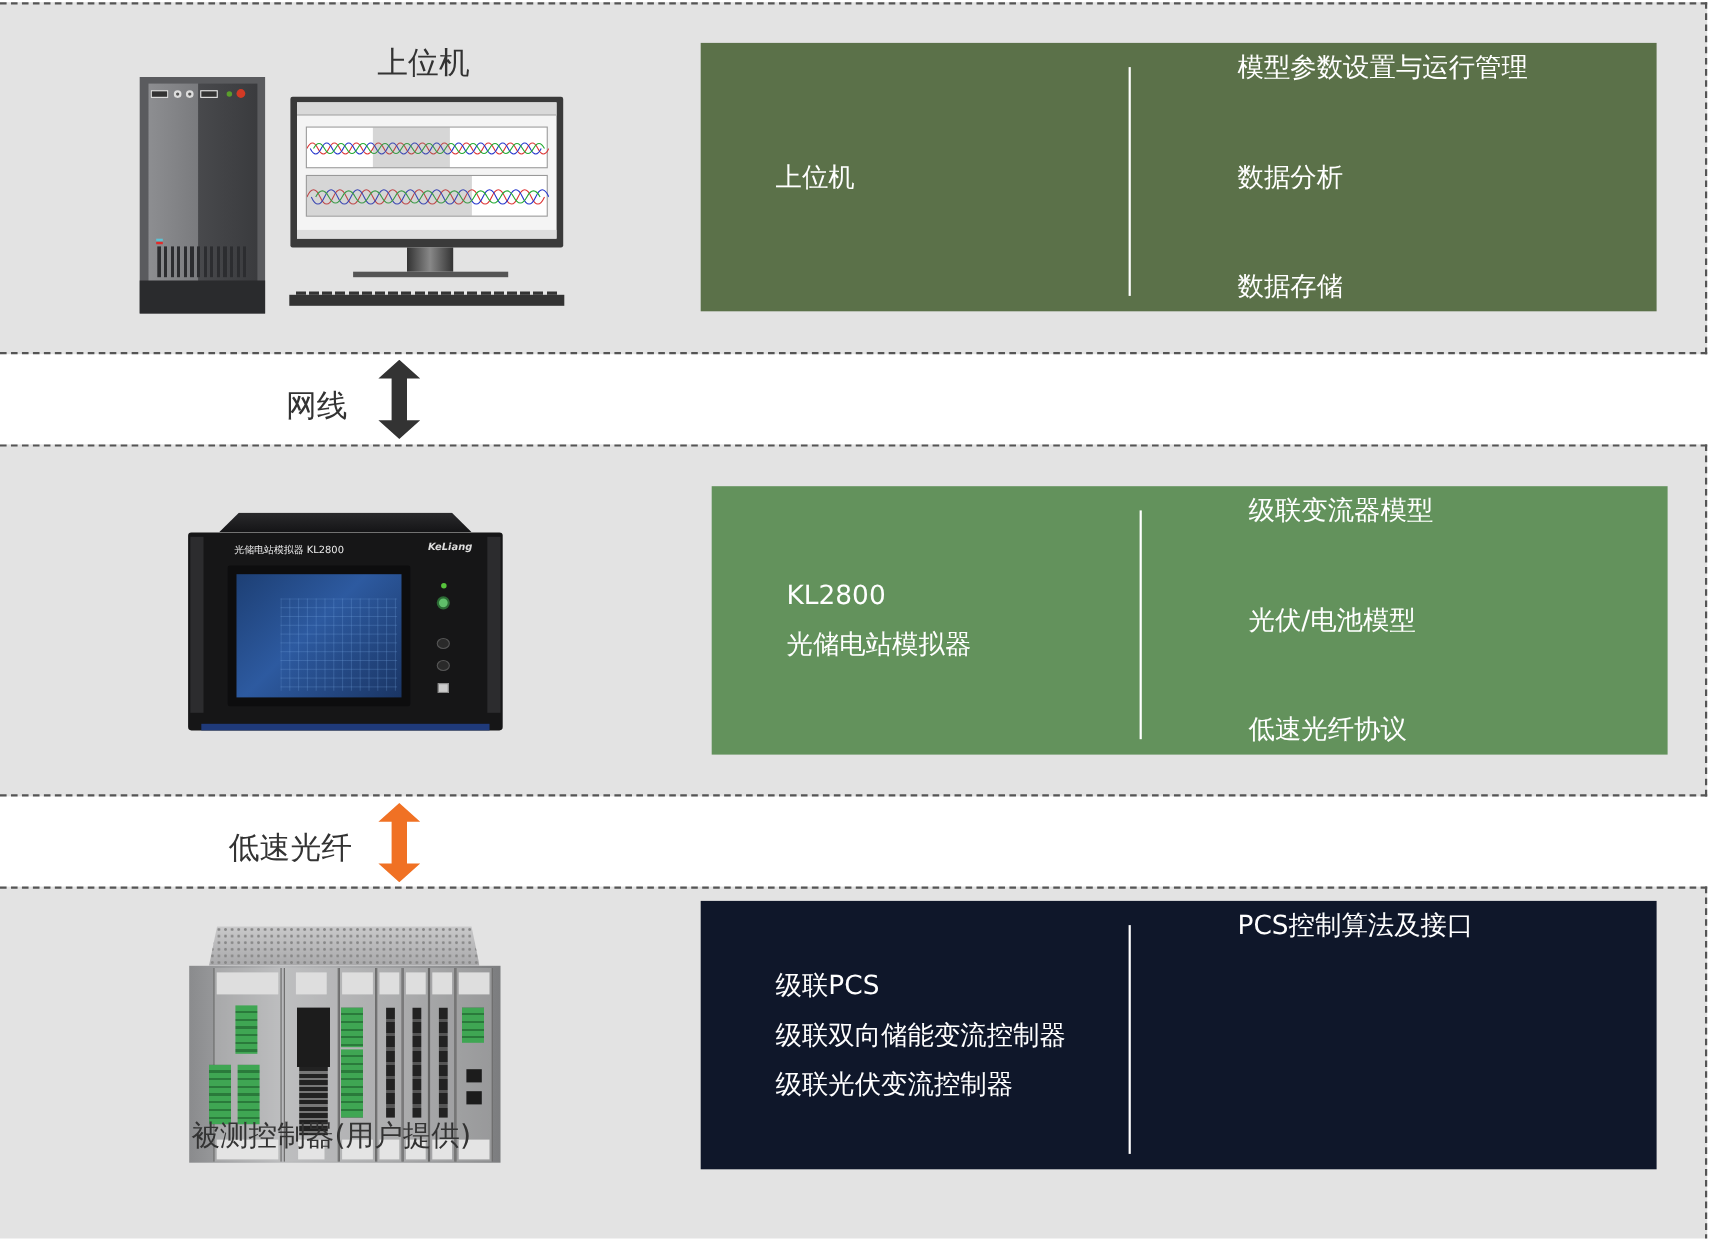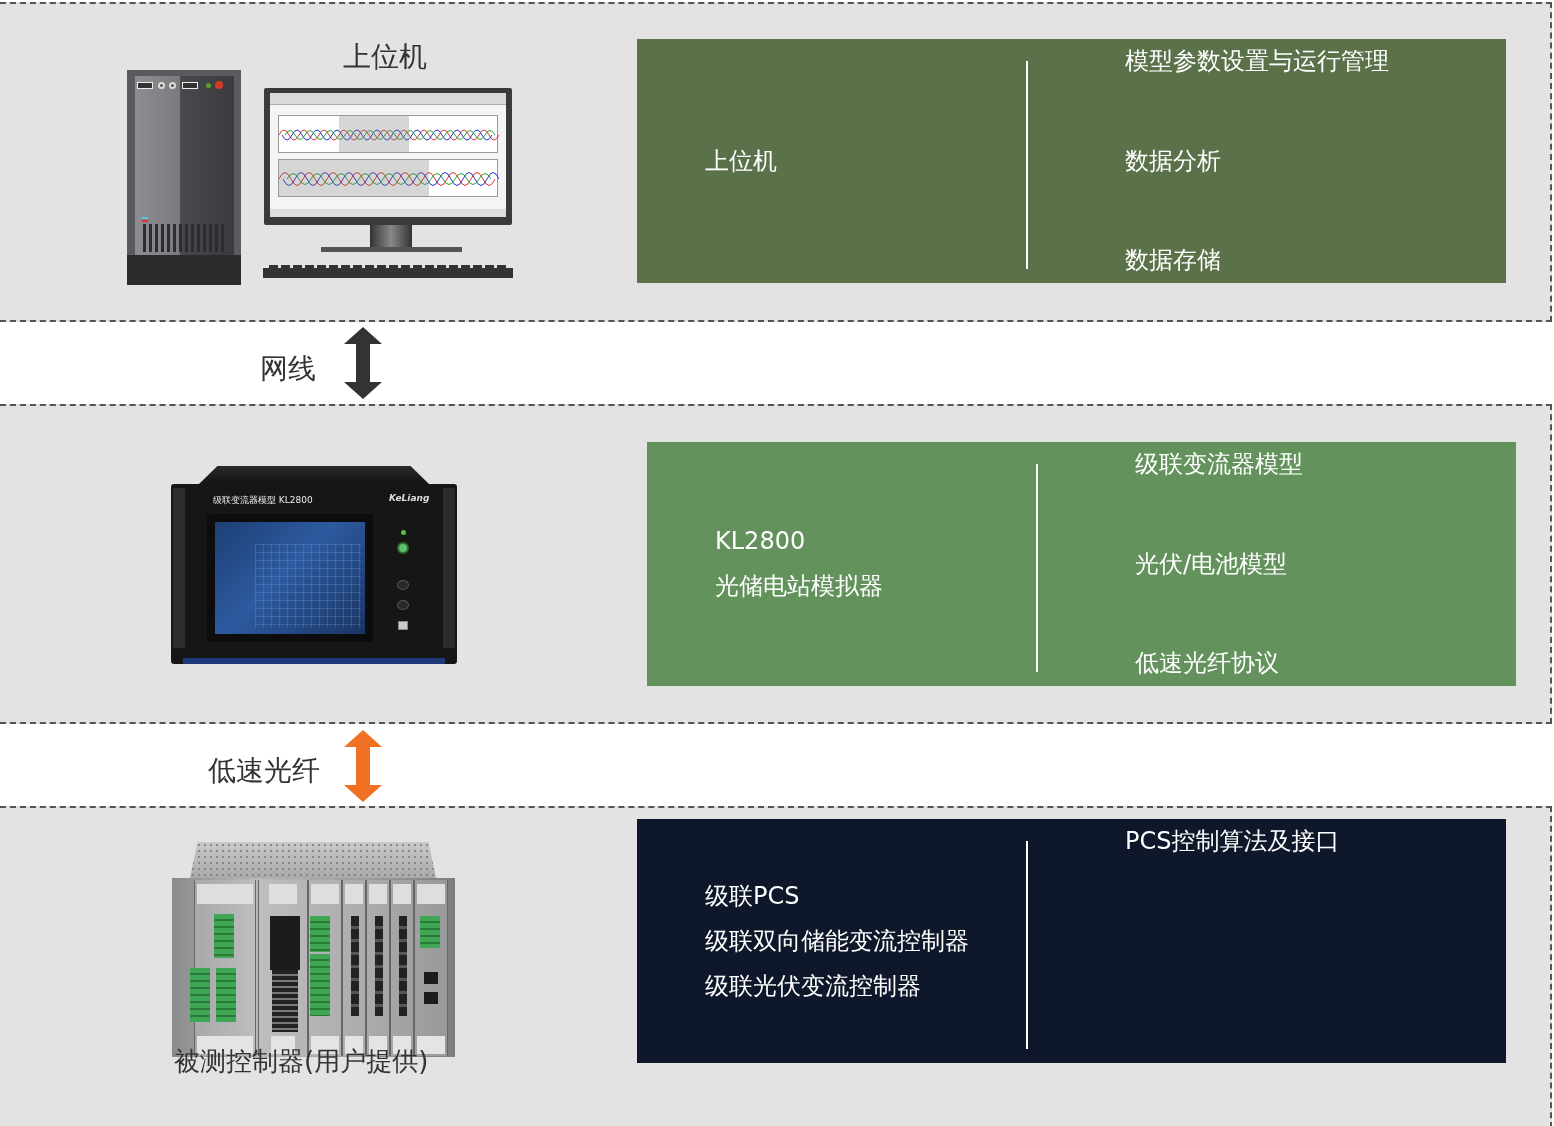--- a/index.html
+++ b/index.html
@@ -168,21 +168,21 @@
   <polygon points="20,0 39,17 27,17 27,55 39,55 20,72 1,55 13,55 13,17 1,17" fill="#333333"></polygon>
 </svg>
 
 <div class="band b2"></div>
 
 <div class="sim">
   <div class="top"></div>
   <div class="body"></div>
   <div class="ear" style="left:2px;"></div>
   <div class="ear" style="right:2px;"></div>
-  <div class="title">级联变流器模型 KL2800</div>
+  <div class="title">光储电站模拟器 KL2800</div>
   <div class="logo">KeLiang</div>
   <div class="lcd">
     <div class="lcd-inner">
       <div class="lcd-grid"></div>
     </div>
   </div>
   <div class="led"></div>
   <div class="pwr"></div>
   <div class="btn" style="top:114px;"></div>
   <div class="btn" style="top:134px;"></div>
@@ -254,21 +254,21 @@
 
   <div class="card" style="left:242px; width:34px;">
       <div class="cap"></div>
       <div class="capb"></div>
     </div>
   <div class="green" style="left:248px; top:74px; height:32px;"></div>
   <div class="blk" style="left:252px; top:130px; width:14px; height:12px;"></div>
   <div class="blk" style="left:252px; top:150px; width:14px; height:12px;"></div>
 </div>
 
-<div class="dev-caption" style="left:174px; top:1044px;">被测控制器(用户提供)</div>
+<div class="dev-caption" style="left:174px; top:1015px;">被测控制器(用户提供)</div>
 
 <div class="panel p3">
   <div class="left">
     <div>级联PCS</div>
     <div>级联双向储能变流控制器</div>
     <div>级联光伏变流控制器</div>
   </div>
   <div class="divider"></div>
   <div class="right">
     <div>PCS控制算法及接口</div>

